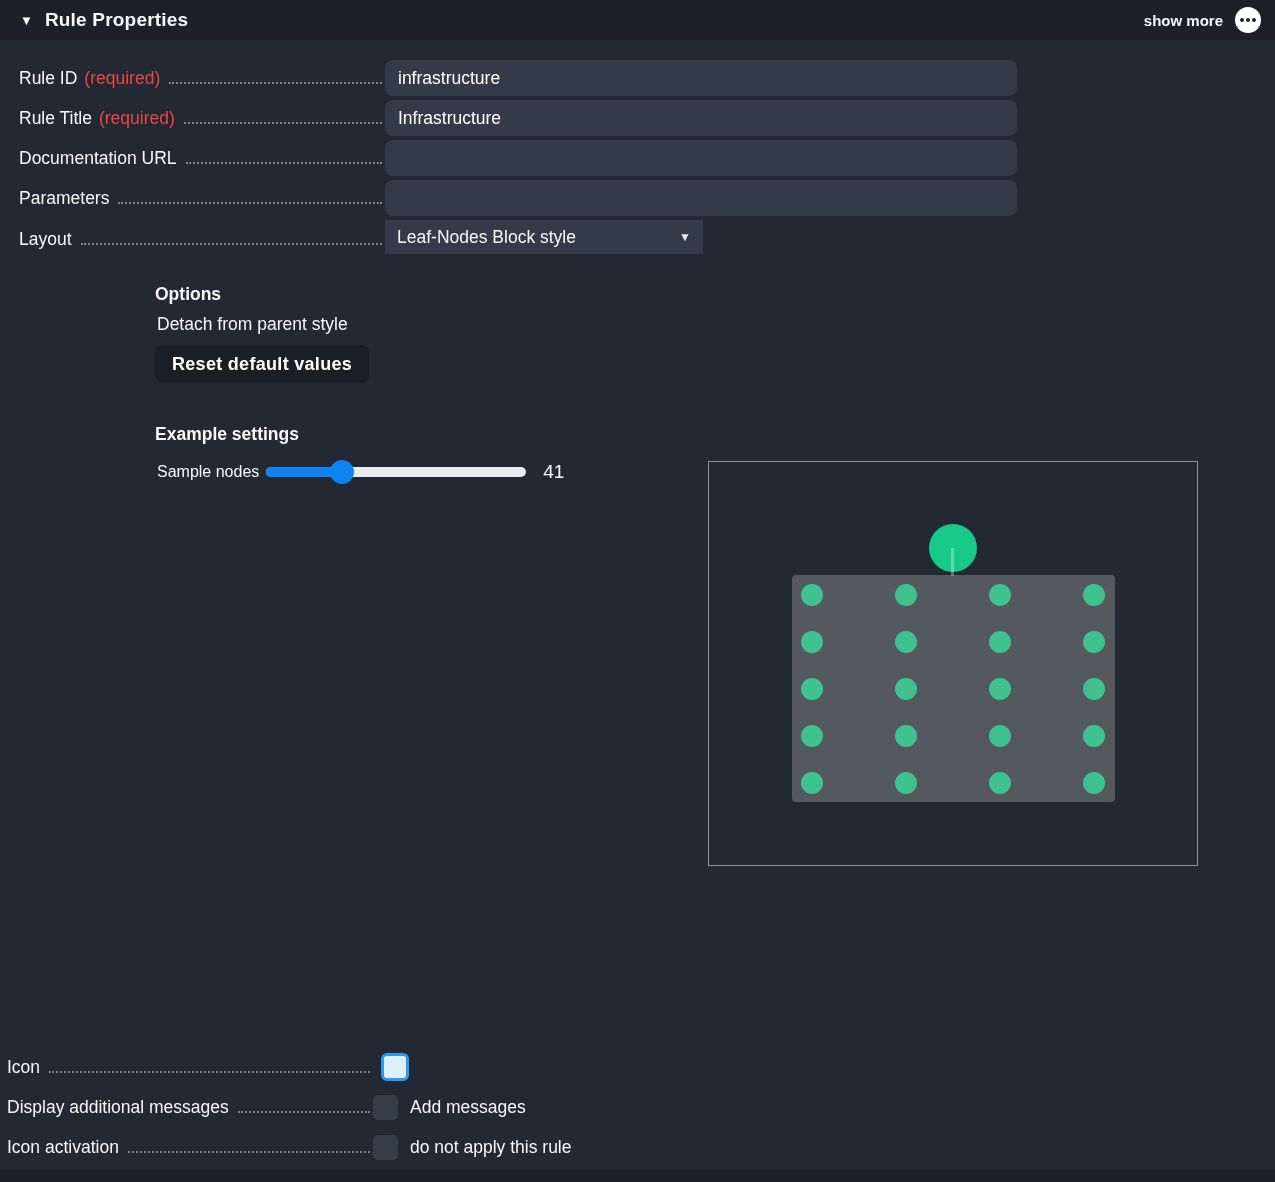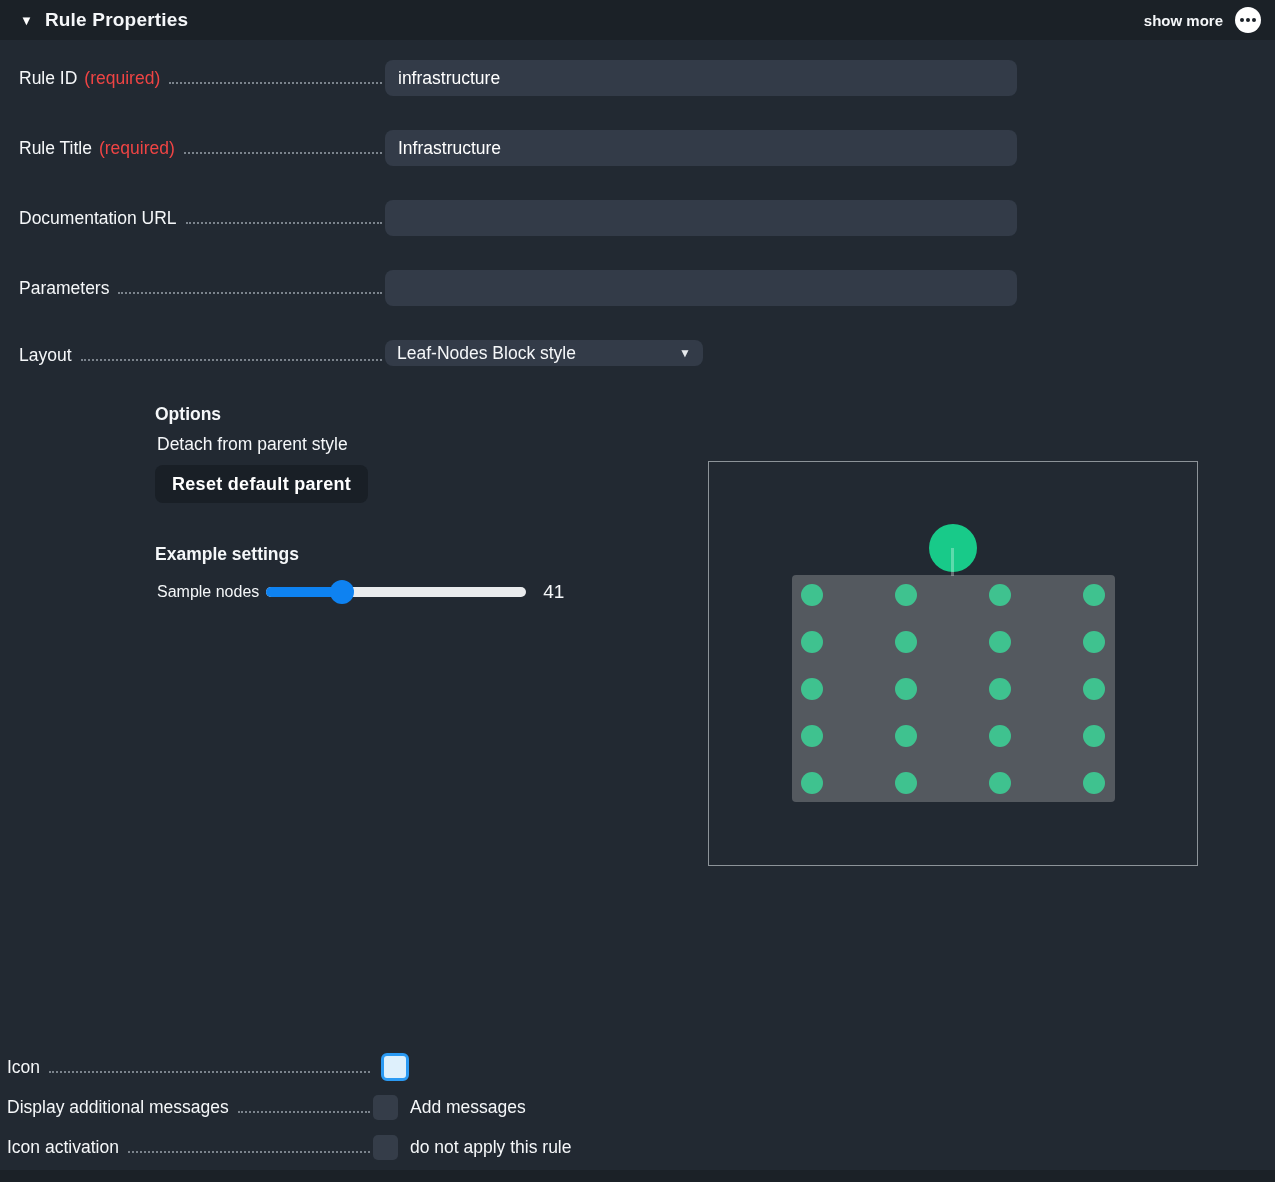--- a/index.html
+++ b/index.html
@@ -25,34 +25,34 @@
   .more-circle {
     width:26px; height:26px; border-radius:50%; background:#ffffff;
     display:flex; align-items:center; justify-content:center; gap:2px;
     margin-left:12px; cursor:pointer;
   }
   .more-circle i { width:4px; height:4px; border-radius:50%; background:#1b2127; }
 
   
   .panel-body { position:relative; flex:1 1 auto; padding:20px 0 0 19px; }
 
-  .field-row { display:flex; align-items:flex-start; margin-bottom:34px; }
+  .field-row { display:flex; align-items:flex-end; margin-bottom:4px; }
   .label-wrap { width:366px; display:flex; align-items:center; height:36px; flex:0 0 auto; }
   .field-label { font-size:17.5px; white-space:nowrap; }
   .required { color:#ef4444; margin-left:7px; font-size:17.5px; white-space:nowrap; }
   .leader { flex:1 1 auto; border-bottom:2.2px dotted #7b838c; margin:0 3px 0 9px; transform:translateY(5px); min-width:8px; }
 
   .text-input {
     width:632px; height:36px; background:#333b48; border:none; border-radius:8px;
     color:#ffffff; font-size:17.5px; padding:0 13px; outline:none;
     font-family:"Liberation Sans", sans-serif;
   }
   .select-row .label-wrap { height:30px; }
   .fake-select {
-    width:318px; height:26px; background:#333b48; border-radius:8px;
+    width:318px; height:34px; background:#333b48; border-radius:0;
     display:flex; align-items:center; justify-content:space-between;
     padding:0 12px; font-size:17.5px; cursor:pointer;
   }
   .fake-select .arrow { font-size:12px; color:#e6e9ec; margin-left:14px; }
 
   
   .options-block { margin:30px 0 0 136px; }
   .block-heading { font-size:17.5px; font-weight:bold; }
   .detach-label { font-size:17.5px; margin-top:9px; margin-left:2px; }
   .reset-btn {
@@ -172,21 +172,21 @@
       </div>
       <div class="fake-select">
         <span>Leaf-Nodes Block style</span>
         <span class="arrow">▼</span>
       </div>
     </div>
 
     <div class="options-block">
       <div class="block-heading">Options</div>
       <div class="detach-label">Detach from parent style</div>
-      <button class="reset-btn">Reset default parent</button>
+      <button class="reset-btn">Reset default values</button>
     </div>
 
     <div class="example-block">
       <div class="block-heading">Example settings</div>
       <div class="slider-row">
         <span class="slider-label">Sample nodes</span>
         <div class="slider-track">
           <div class="slider-fill" style="width: 29%;"></div>
           <div class="slider-thumb" style="left: calc(29% - 12px);"></div>
         </div>

